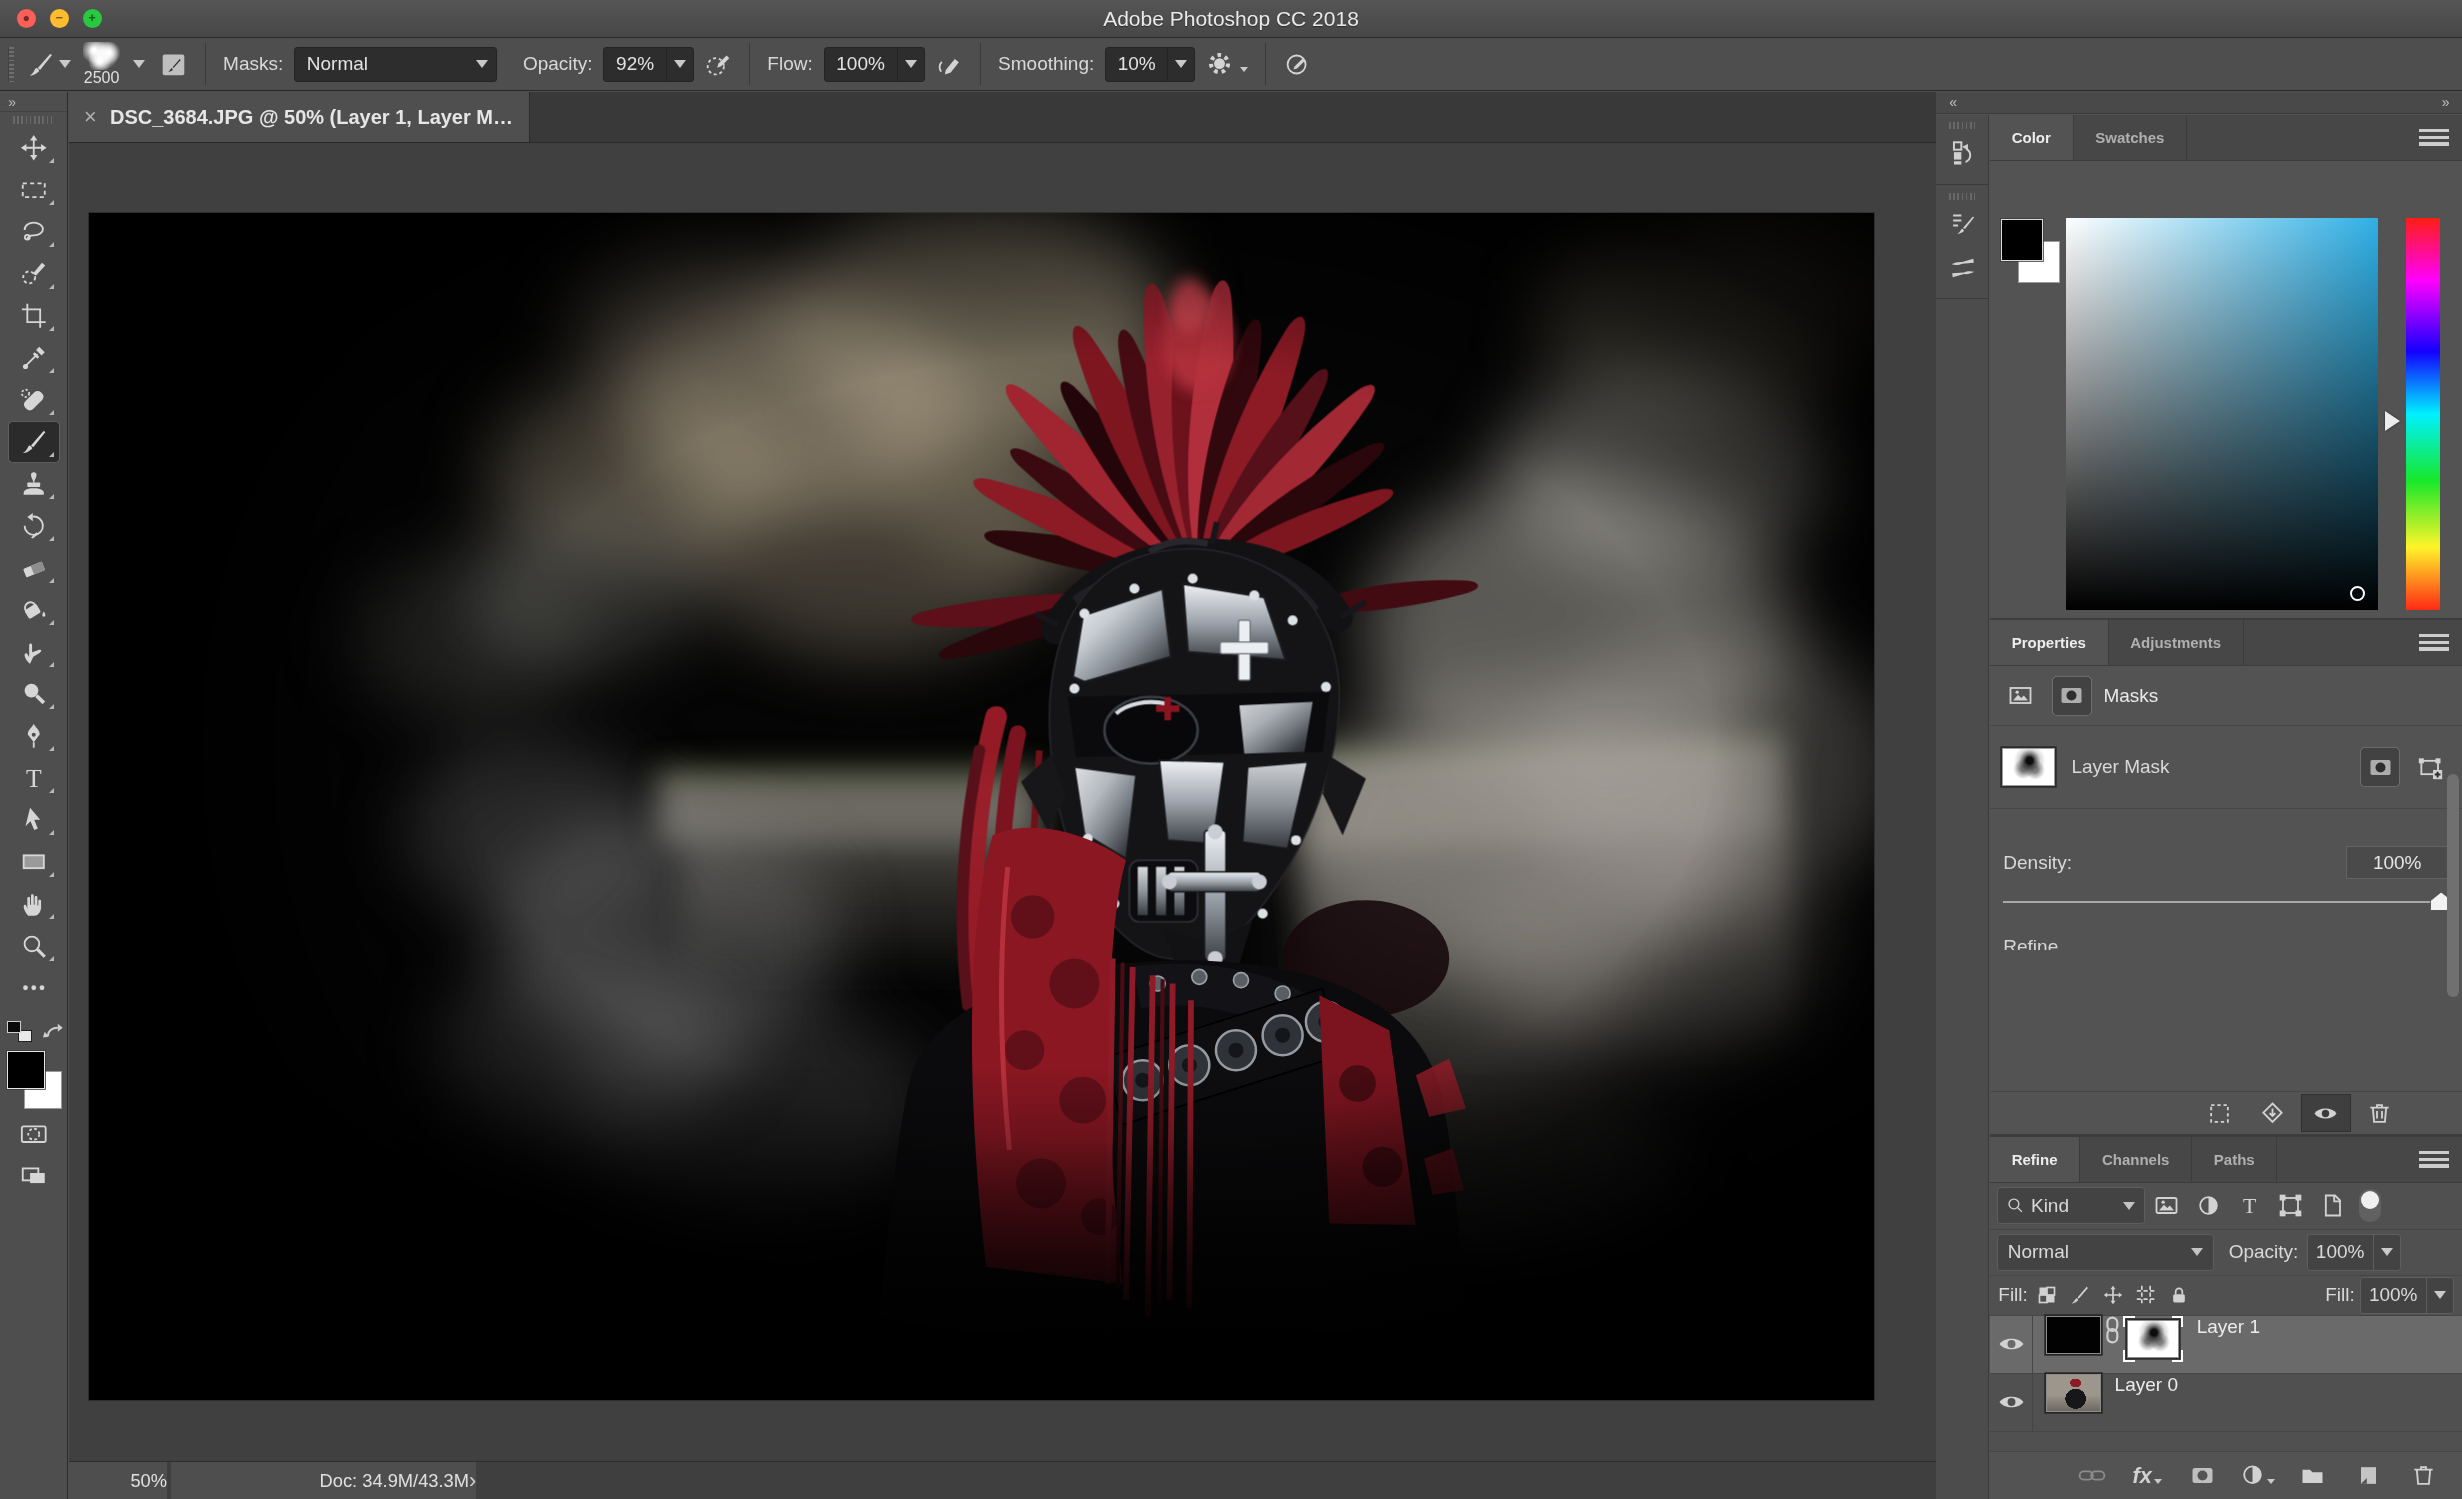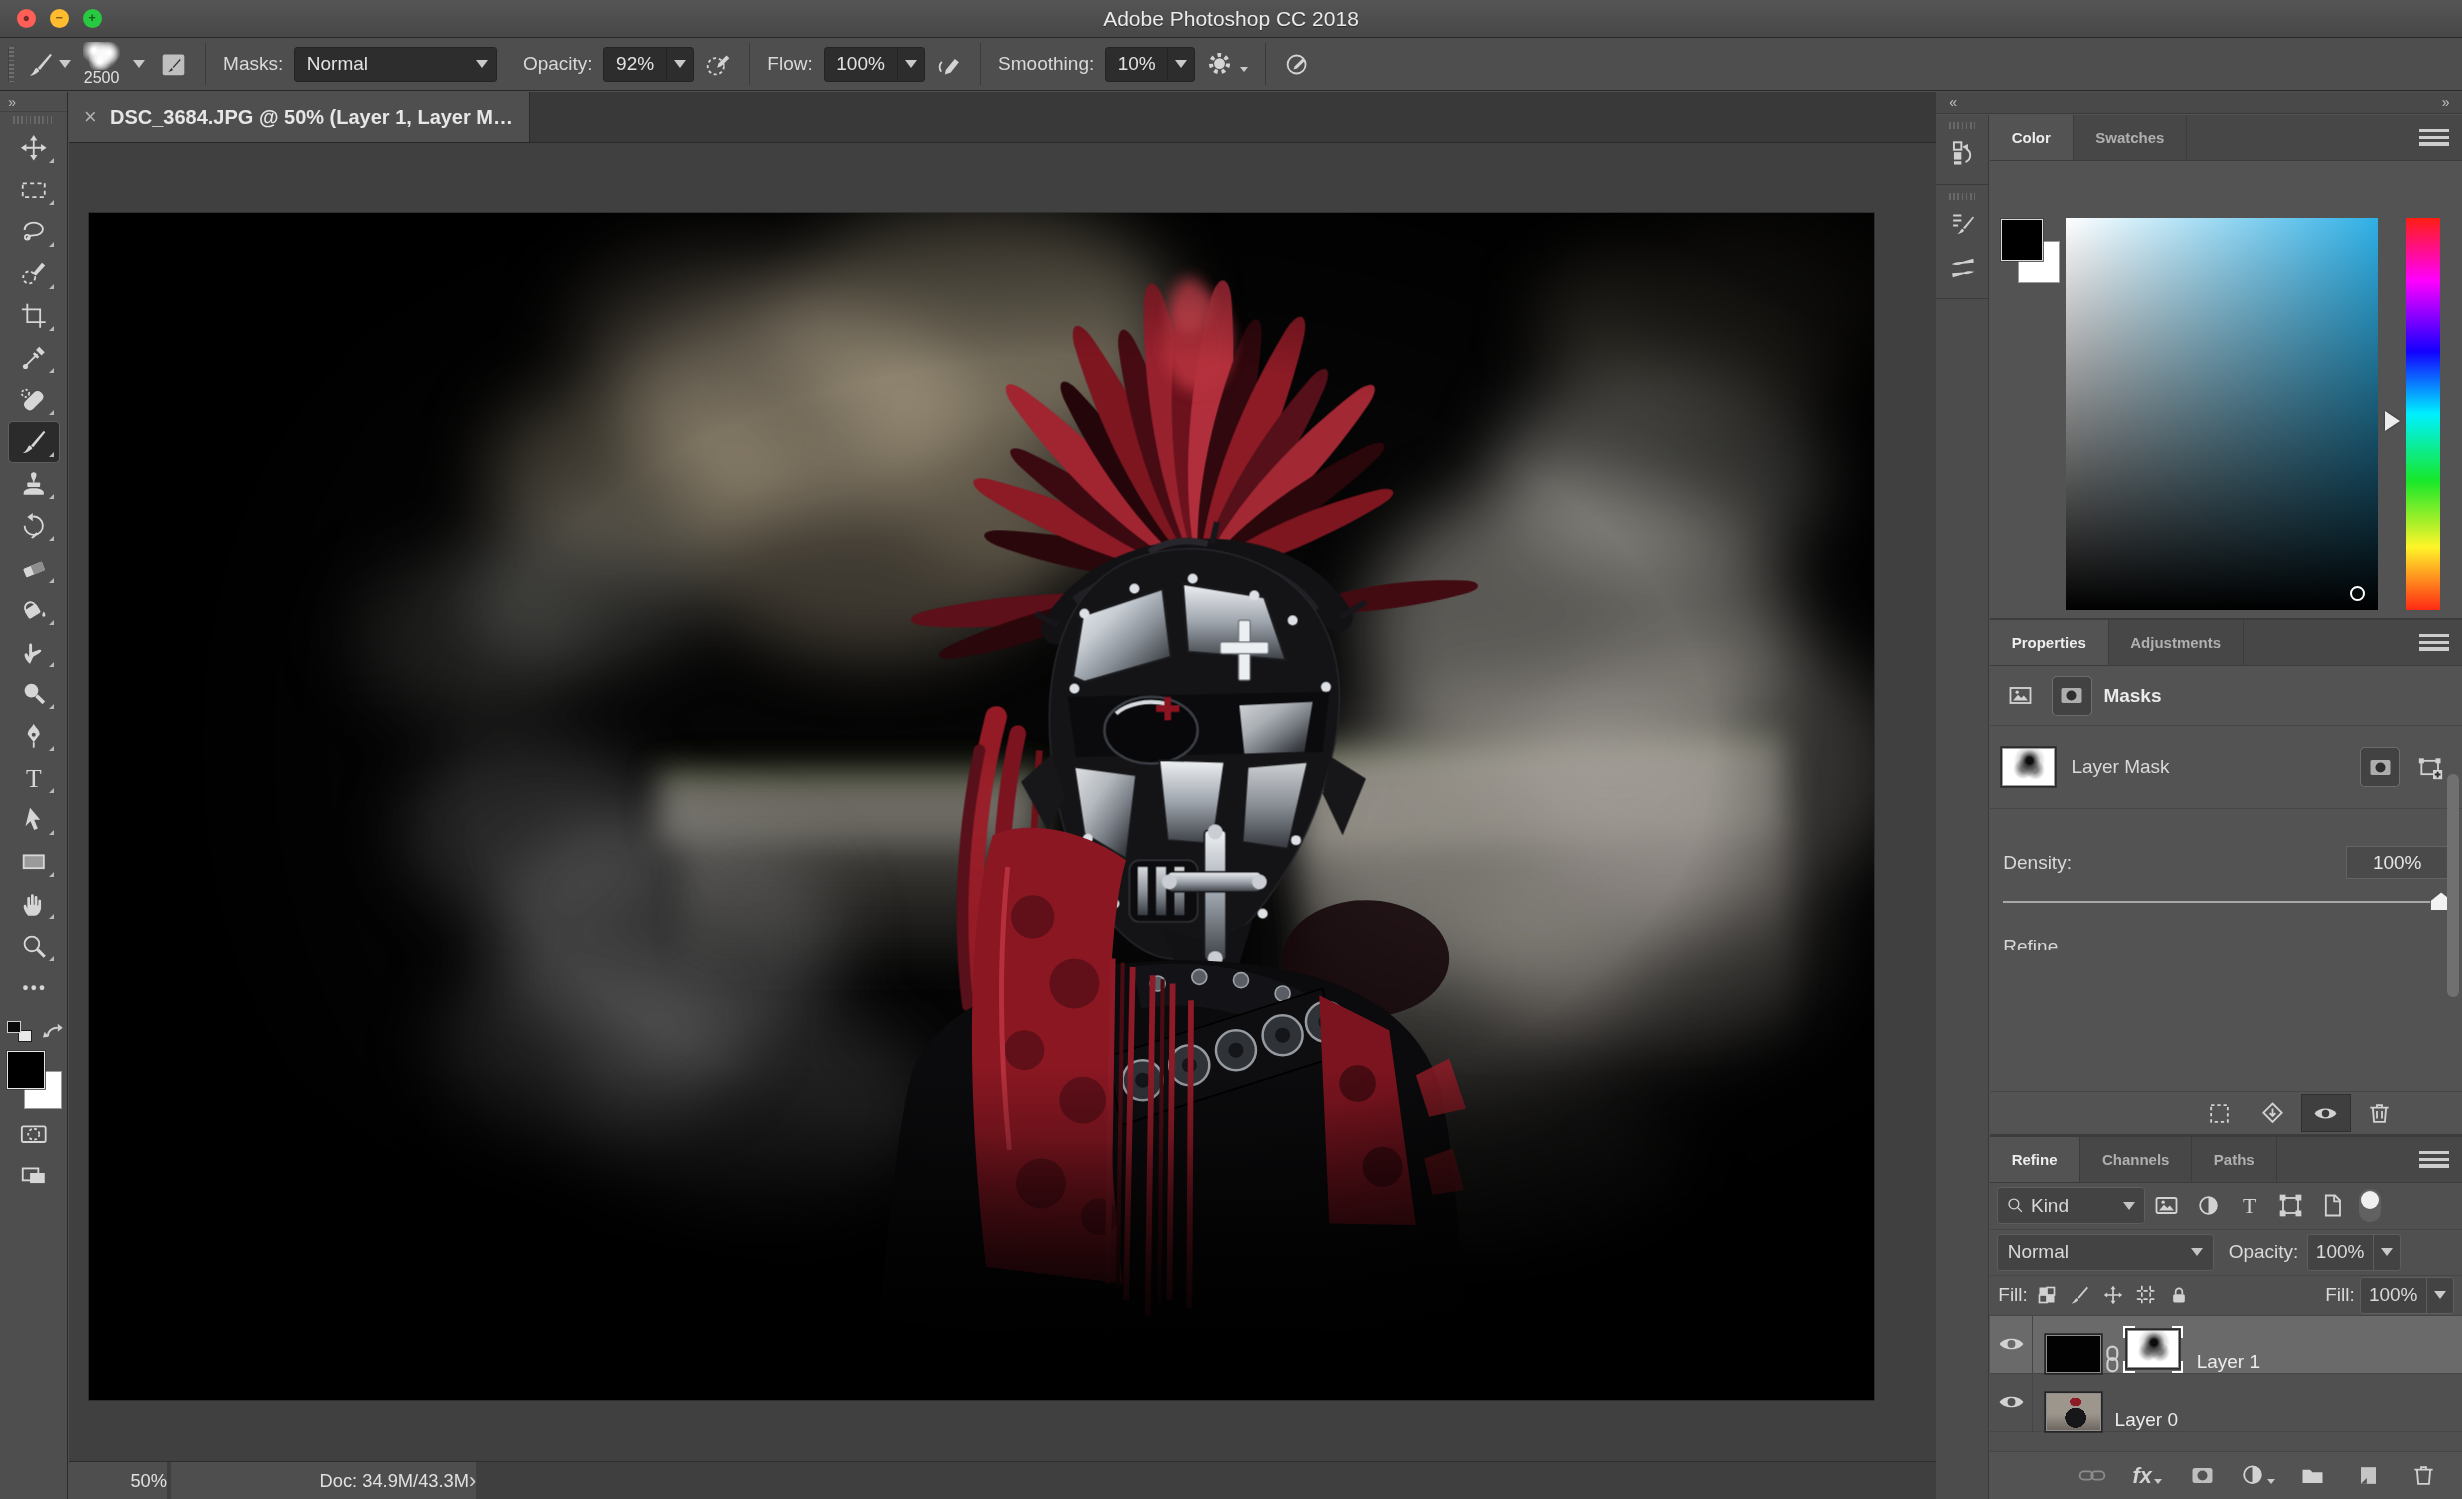--- a/index.html
+++ b/index.html
@@ -114,21 +114,21 @@
           background:linear-gradient(to bottom,#ff1e14 0%,#ff00ff 16%,#1400ff 34%,#00f0ff 50%,#17e82a 67%,#fff429 84%,#ff2a14 100%)}
   .cp-arrow{position:absolute;left:395px;top:250px;width:0;height:0;border-top:10px solid transparent;
             border-bottom:10px solid transparent;border-left:15px solid #ececec;
             filter:drop-shadow(0 0 0.8px #222);cursor:pointer}
 
   
   .propspanel{position:relative;height:468px;background:#535353;flex:none;overflow:hidden}
   .masks-row{height:60px;display:flex;align-items:center;gap:11.7px;padding:0 10px;border-bottom:0.8px solid #474747}
   .mbtn{width:40px;height:40px;display:flex;align-items:center;justify-content:center;border-radius:5px;cursor:pointer}
   .mbtn.on{background:#424242;box-shadow:inset 0 0 0 0.8px #7a7a7a}
-  .bold{font-weight:700;color:#eaeaea}
+  .bold{font-weight:400;color:#eaeaea}
   .lm-row{height:83px;display:flex;align-items:center;padding:0 11.7px;gap:16.7px;border-bottom:0.8px solid #474747}
   .maskthumb{width:53px;height:38px;border:0.8px solid #9d9d9d;box-shadow:0 0 0 1.7px #2a2a2a;background-color:#fff;cursor:pointer;
      background-image:radial-gradient(circle at 52% 32%, rgba(0,0,0,.95) 0 9%, rgba(0,0,0,.55) 18%, rgba(0,0,0,.15) 30%, transparent 44%),
                       radial-gradient(circle at 40% 55%, rgba(0,0,0,.5) 0 7%, transparent 28%),
                       radial-gradient(circle at 63% 58%, rgba(0,0,0,.45) 0 7%, transparent 26%)}
   .lm-icons{margin-left:auto;display:flex;align-items:center;gap:10px}
   .sl-block{padding:0 13.3px;margin-top:37px}
   .sl-head{display:flex;align-items:center;justify-content:space-between}
   .sl-val{width:103px;height:33px;background:#4a4a4a;border:0.8px solid #636363;display:flex;align-items:center;
           justify-content:center;color:#e6e6e6;cursor:text}
@@ -157,21 +157,21 @@
   .blendsel{width:217px;height:37px;background:#434343;border:0.8px solid #5e5e5e;border-radius:3.3px;display:flex;
             align-items:center;padding:0 10px;cursor:pointer}
   .blendsel .caret{margin-left:auto;border-top-color:#c4c4c4}
   .combo{height:37px;background:#434343;border:0.8px solid #5e5e5e;border-radius:3.3px;display:flex;align-items:center;cursor:pointer}
   .combo .v{width:65px;text-align:center}
   .combo .cb{width:27px;align-self:stretch;border-left:0.8px solid #5e5e5e;display:flex;align-items:center;justify-content:center}
   .lp-lock{height:40px;display:flex;align-items:center;gap:5px;padding:0 8.3px;border-bottom:0.8px solid #454545}
   .lockic{width:28px;height:30px;display:flex;align-items:center;justify-content:center;cursor:pointer}
   svg.lk{width:20px;height:20px;stroke:#d2d2d2;fill:none;stroke-width:2}
   svg.lk .f{fill:#d2d2d2;stroke:none}
-  .lrow{height:58px;display:flex;align-items:flex-end;border-bottom:0.8px solid #464646;cursor:pointer}
+  .lrow{height:58px;display:flex;align-items:flex-start;border-bottom:0.8px solid #464646;cursor:pointer}
   .lrow.sel{background:#6a6a6a}
   .eyecol{width:43px;align-self:stretch;display:flex;align-items:center;justify-content:center;border-right:0.8px solid #454545;flex:none}
   .lthumb{width:55px;height:38px;border:0.8px solid #8d8d8d;box-shadow:0 0 0 1.7px #252525;margin-left:13.3px;flex:none}
   .lthumb.black{background:#020202}
   .lthumb.photo0{background-color:#9d968d;
      background-image:radial-gradient(ellipse 32% 46% at 54% 66%, #17171a 0 60%, transparent 61%),
                       radial-gradient(ellipse 17% 20% at 54% 22%, #8c1b26 0 60%, transparent 61%),
                       linear-gradient(to bottom, rgba(0,0,0,0) 55%, rgba(70,66,60,.55) 100%)}
   .chainwrap{width:21.7px;display:flex;justify-content:center;flex:none}
   .maskwrap{position:relative;padding:4.2px;flex:none}

